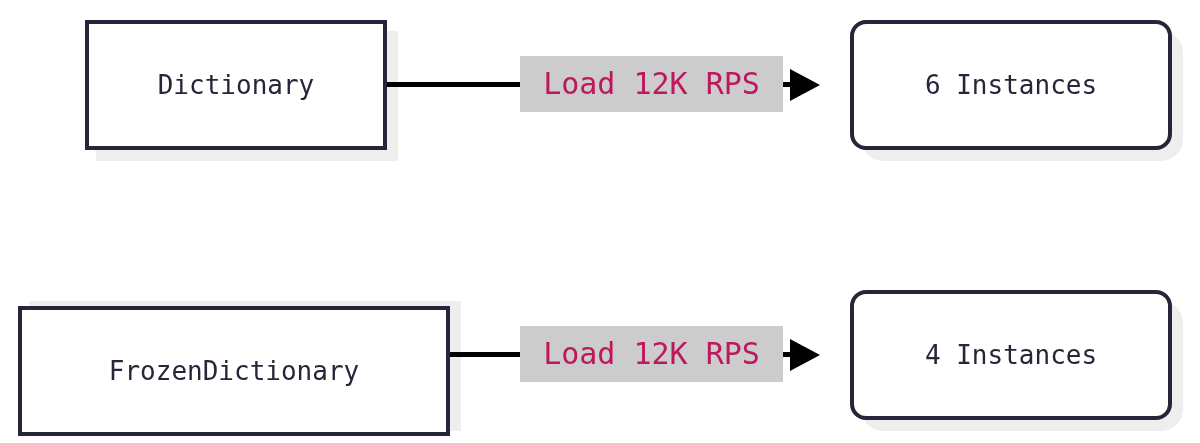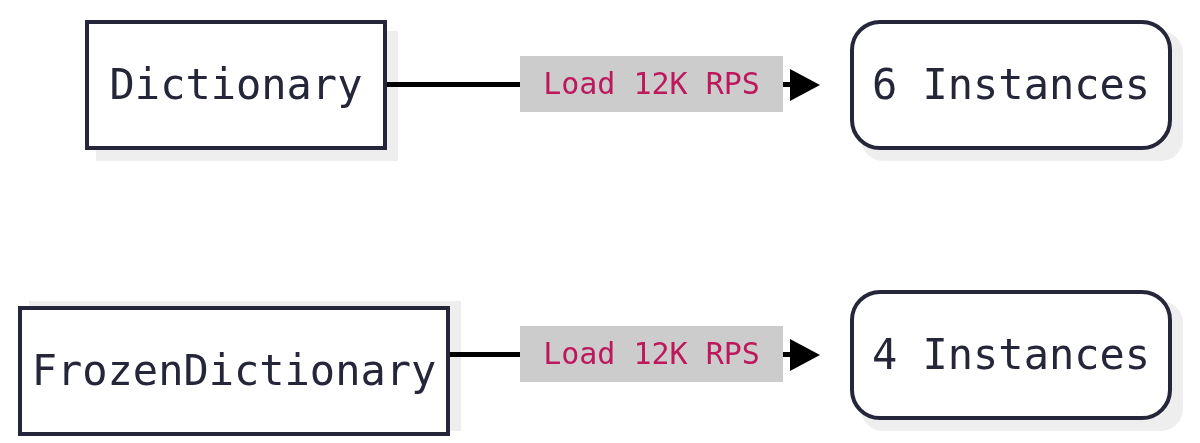--- a/index.html
+++ b/index.html
@@ -32,28 +32,28 @@
     justify-content: center;
   }
   .node-shadow {
     position: absolute;
     background: #eeeeee;
     z-index: 0;
   }
   .node-label {
     color: #252639;
     font-family: "DejaVu Sans Mono", monospace;
-    font-size: 42px;
+    font-size: 26px;
     line-height: 1;
     letter-spacing: 0px;
     white-space: nowrap;
   }
 
   .rect { border-radius: 0; }
-  .stadium { border-radius: 30px; }
+  .stadium { border-radius: 16px; }
   .shadow-rect { border-radius: 0; }
   .shadow-stadium { border-radius: 22px; }
 
   
   #node-dictionary          { left: 85px;  top: 20px;  width: 302px; height: 130px; z-index: 2; }
   #shadow-dictionary        { left: 96px;  top: 31px;  width: 302px; height: 130px; }
 
   #node-six-instances       { left: 850px; top: 20px;  width: 322px; height: 130px; z-index: 2; }
   #shadow-six-instances     { left: 861px; top: 31px;  width: 322px; height: 130px; }
 

